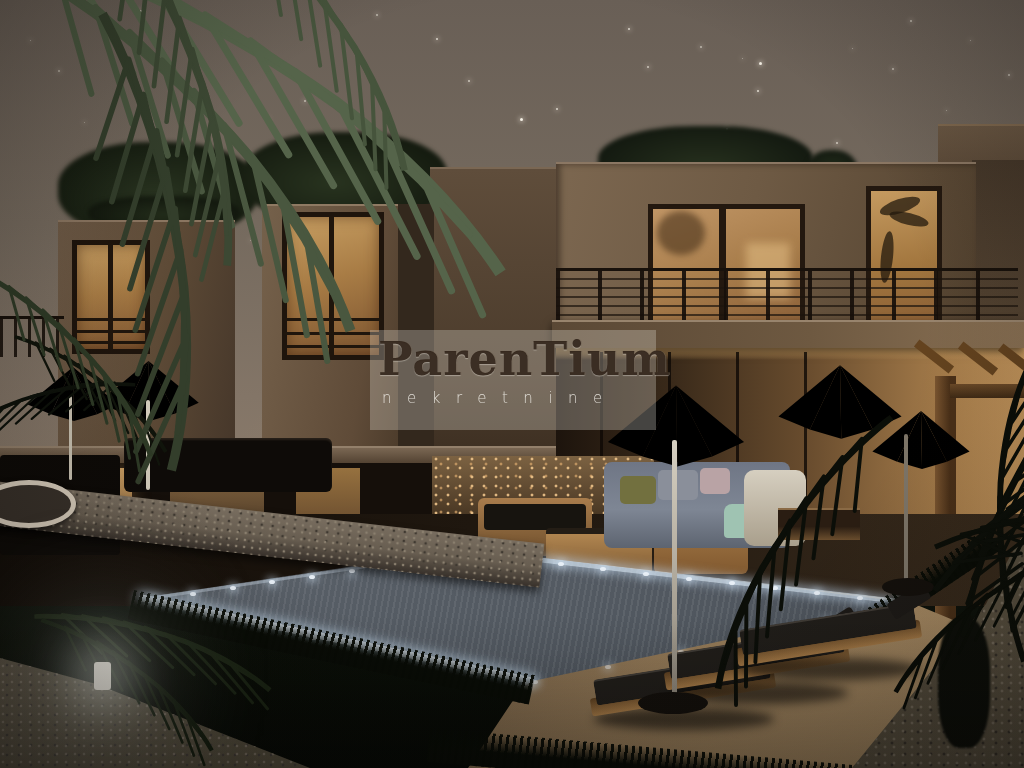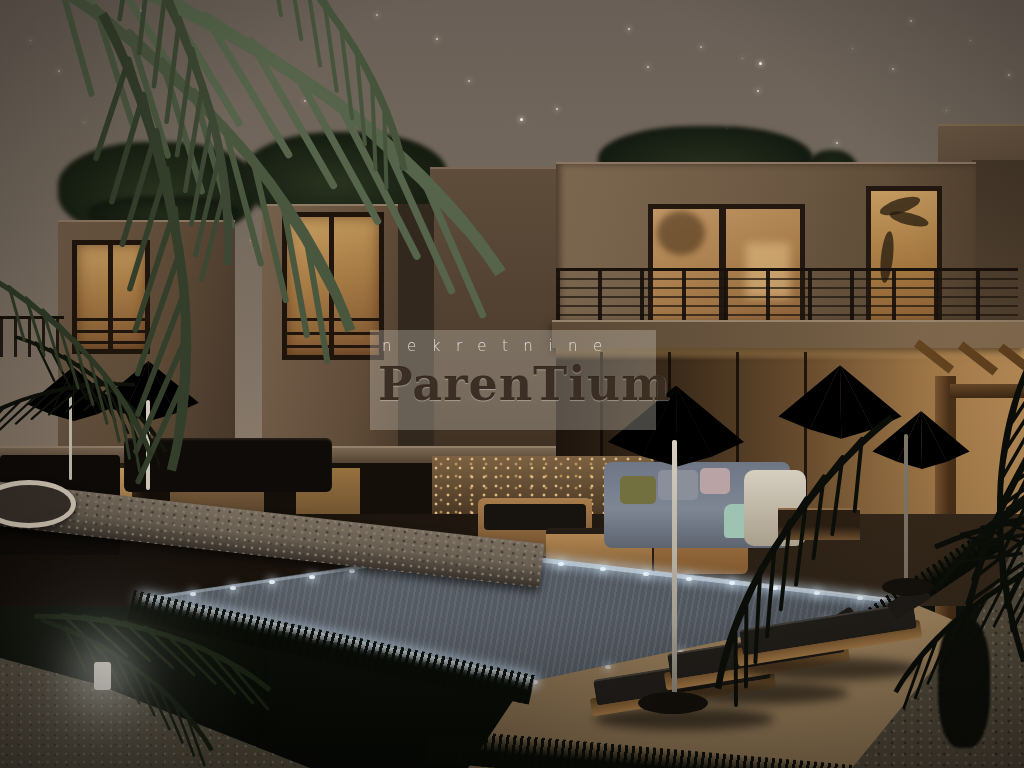--- a/index.html
+++ b/index.html
@@ -456,16 +456,16 @@
   <svg class="frond" style="position:absolute;left:-92px;top:130px;width:430px;height:250px;color:#333e2b;transform:rotate(56deg)">
       <use href="#frond"></use>
     </svg>
   <svg class="frond" style="position:absolute;left:-50px;top:310px;width:230px;height:130px;color:#2e3a26;transform:rotate(22deg)">
       <use href="#frond"></use>
     </svg>
 
   <div class="el" id="vig"></div>
 
   <div class="el" id="wm">
+    <div id="wmBrand">ParenTium</div>
     <div id="wmSub">nekretnine</div>
-    <div id="wmBrand">ParenTium</div>
   </div>
 </div>
 
 </body></html>

